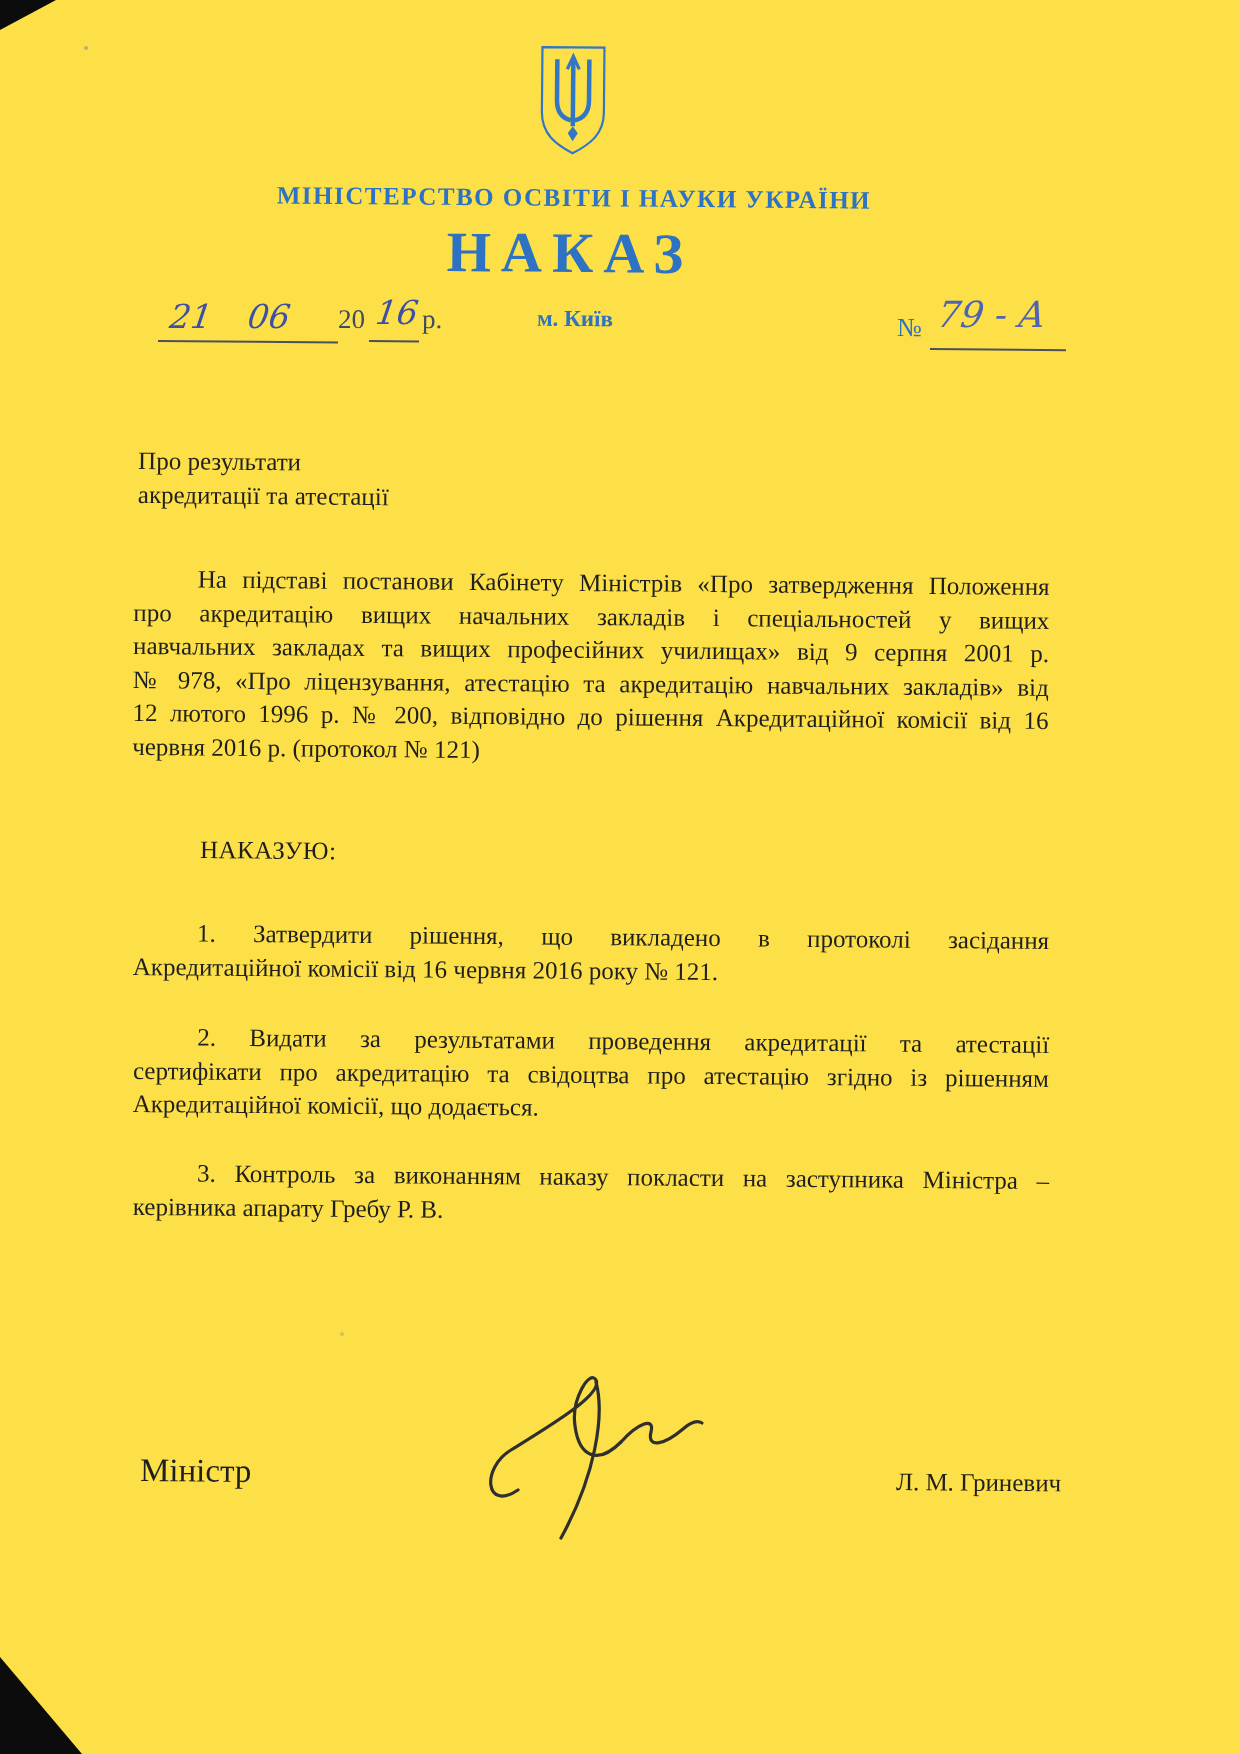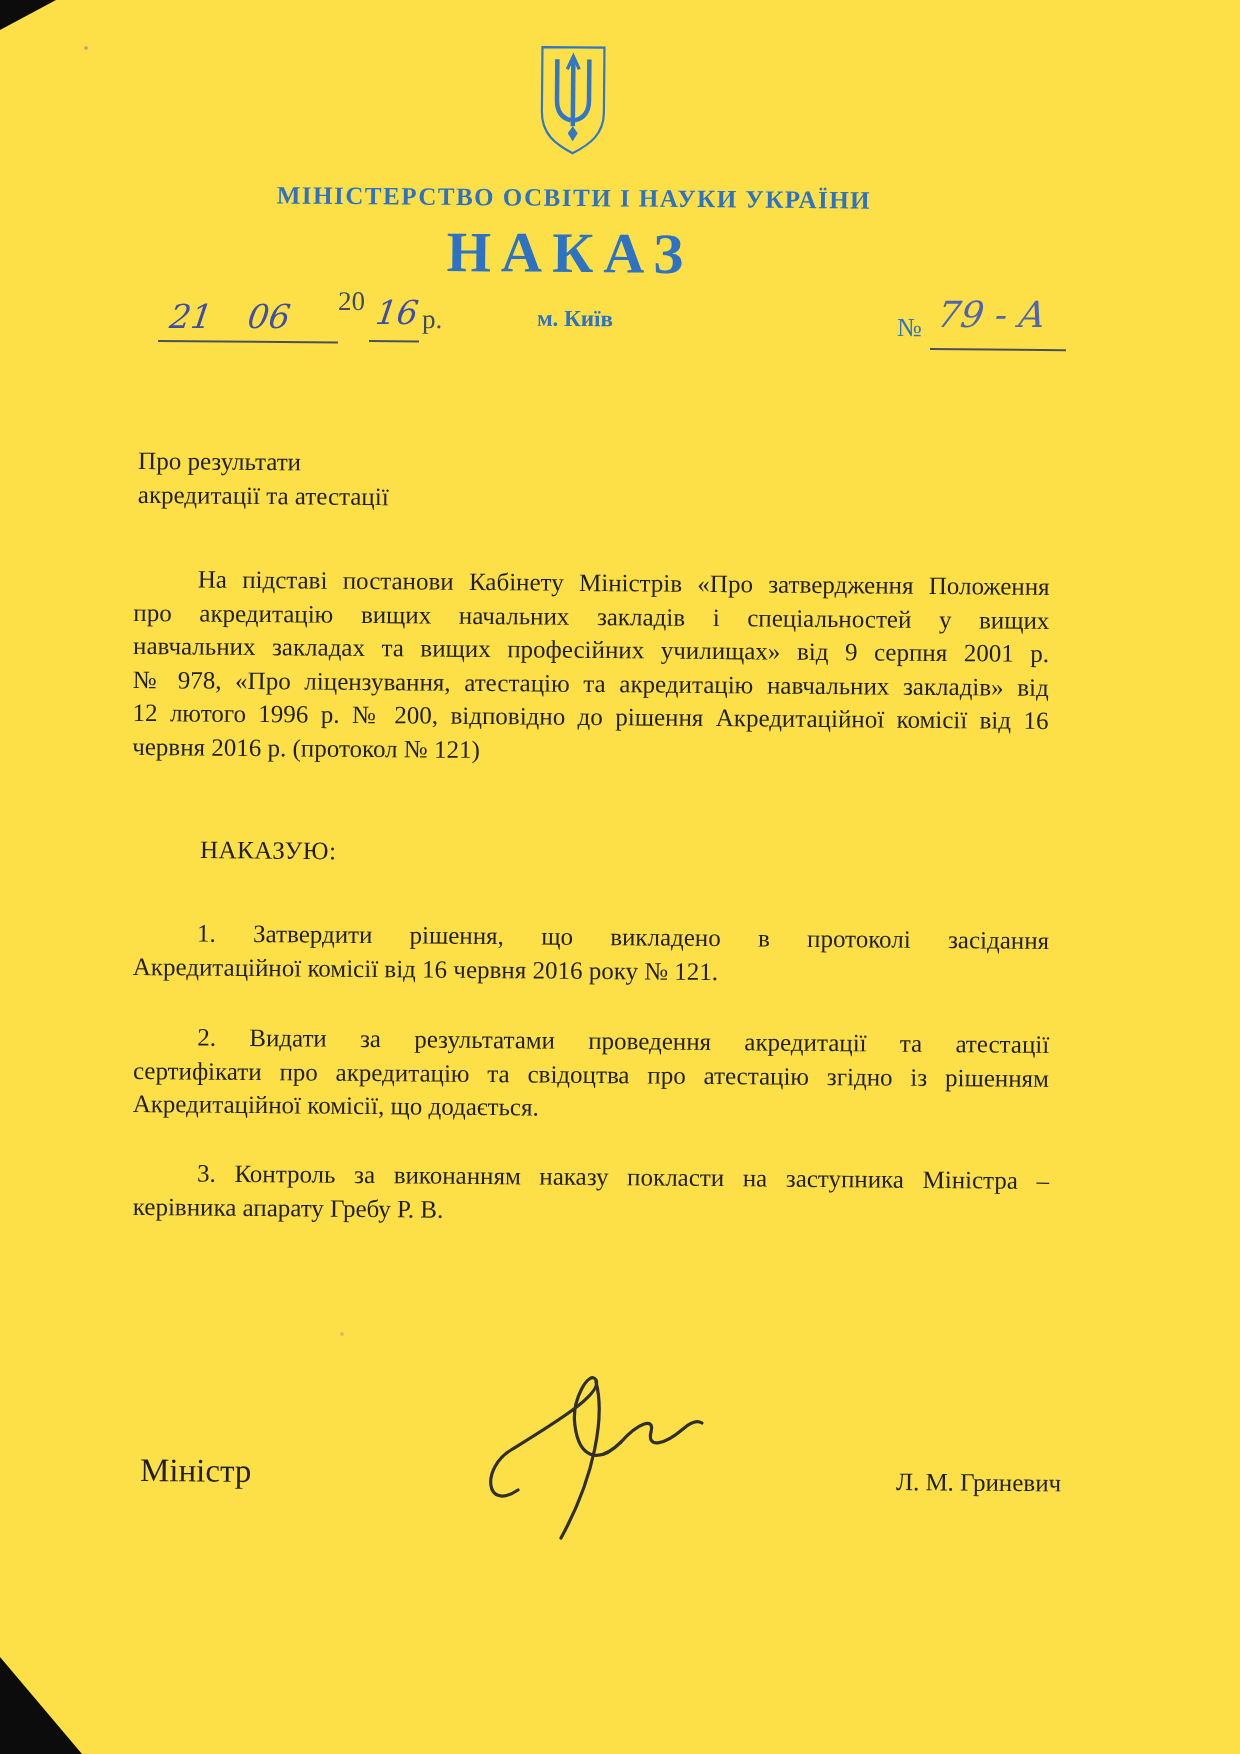--- a/index.html
+++ b/index.html
@@ -29,21 +29,21 @@
   .doc-title{left:0;top:215px;width:1140px;text-align:center;
              font-size:57px;font-weight:bold;letter-spacing:10px;color:var(--accent);}
   .city{left:0;top:301px;width:1150px;text-align:center;
         font-size:23px;font-weight:bold;color:var(--accent);}
 
   
   .hw{font-style:italic;color:var(--ink);transform:skewX(-8deg);
       font-family:"DejaVu Serif",serif;}
   .hw-day{left:170px;top:297px;font-size:33px;}
   .hw-month{left:248px;top:297px;font-size:33px;}
-  .pr-year{left:338px;top:286px;font-size:27px;color:#3e4b66;}
+  .pr-year{left:338px;top:304px;font-size:27px;color:#3e4b66;}
   .hw-year{left:376px;top:293px;font-size:33px;}
   .pr-rlabel{left:422px;top:304px;font-size:27px;color:#3e4b66;}
   .rule{height:2px;background:#4a5060;}
   .rule-date1{left:158px;top:340px;width:180px;}
   .rule-date2{left:369px;top:340px;width:50px;}
   .num-label{left:897px;top:313px;font-size:26px;color:var(--accent);}
   .hw-num{left:938px;top:294px;font-size:36px;color:#5065b2;}
   .rule-num{left:930px;top:348px;width:136px;}
 
   

